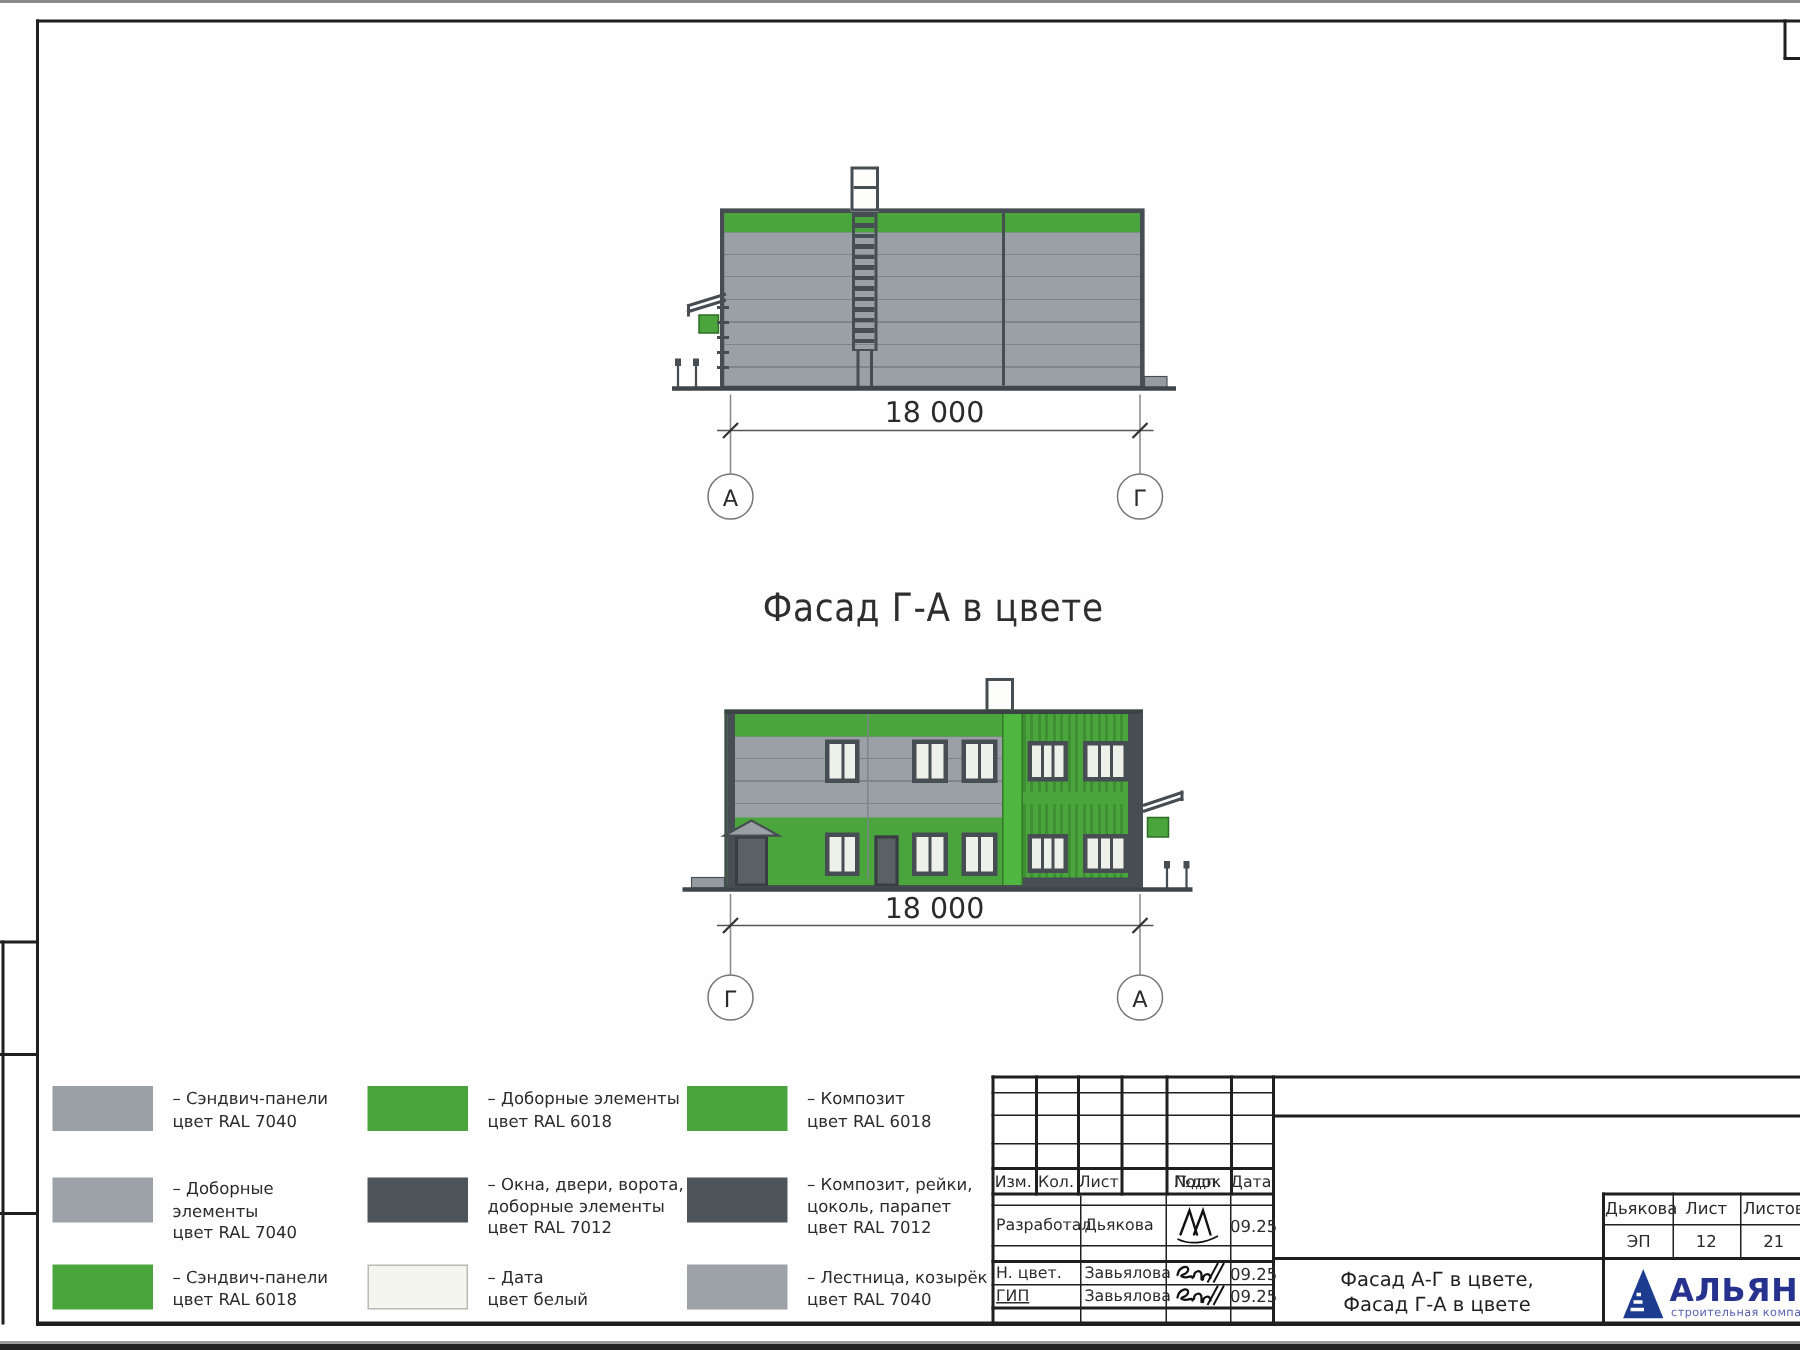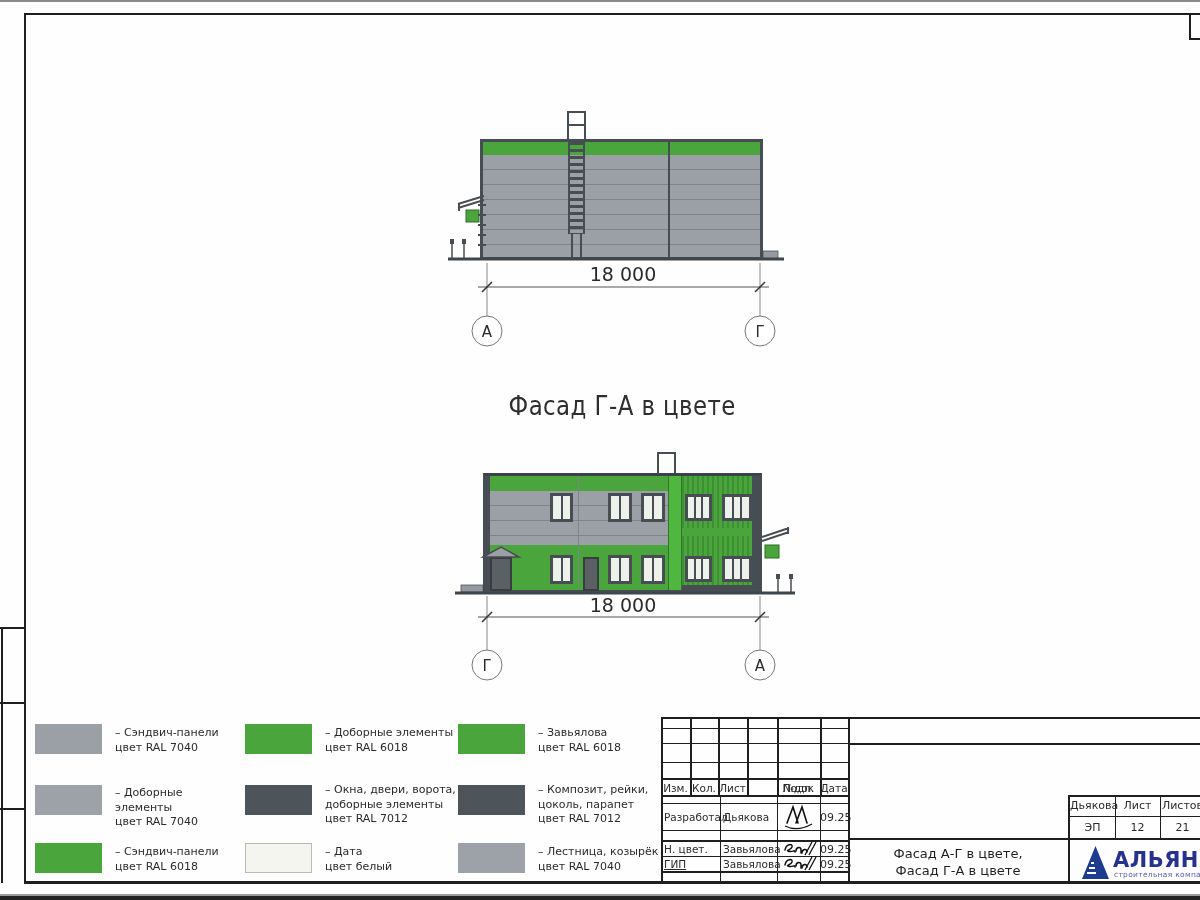--- a/index.html
+++ b/index.html
@@ -217,21 +217,21 @@
       <div></div>
   </div>
   <div class="sw" style="left: 245px; top: 724px; background-color: rgb(74, 165, 60);"></div>
   <div class="lg-label" style="left:325px;top:726px;width:138px;">
     <div>– Доборные элементы</div>
       <div>цвет RAL 6018</div>
       <div></div>
   </div>
   <div class="sw" style="left: 458px; top: 724px; background-color: rgb(74, 165, 60);"></div>
   <div class="lg-label" style="left:538px;top:726px;width:130px;">
-    <div>– Завьялова</div>
+    <div>– Композит</div>
       <div>цвет RAL 6018</div>
       <div></div>
   </div>
 
   <div class="sw" style="left: 35px; top: 785px; background-color: rgb(157, 162, 168);"></div>
   <div class="lg-label" style="left:115px;top:786px;width:128px;">
     <div>– Доборные элементы</div>
       <div>цвет RAL 7040</div>
       <div></div>
   </div>

